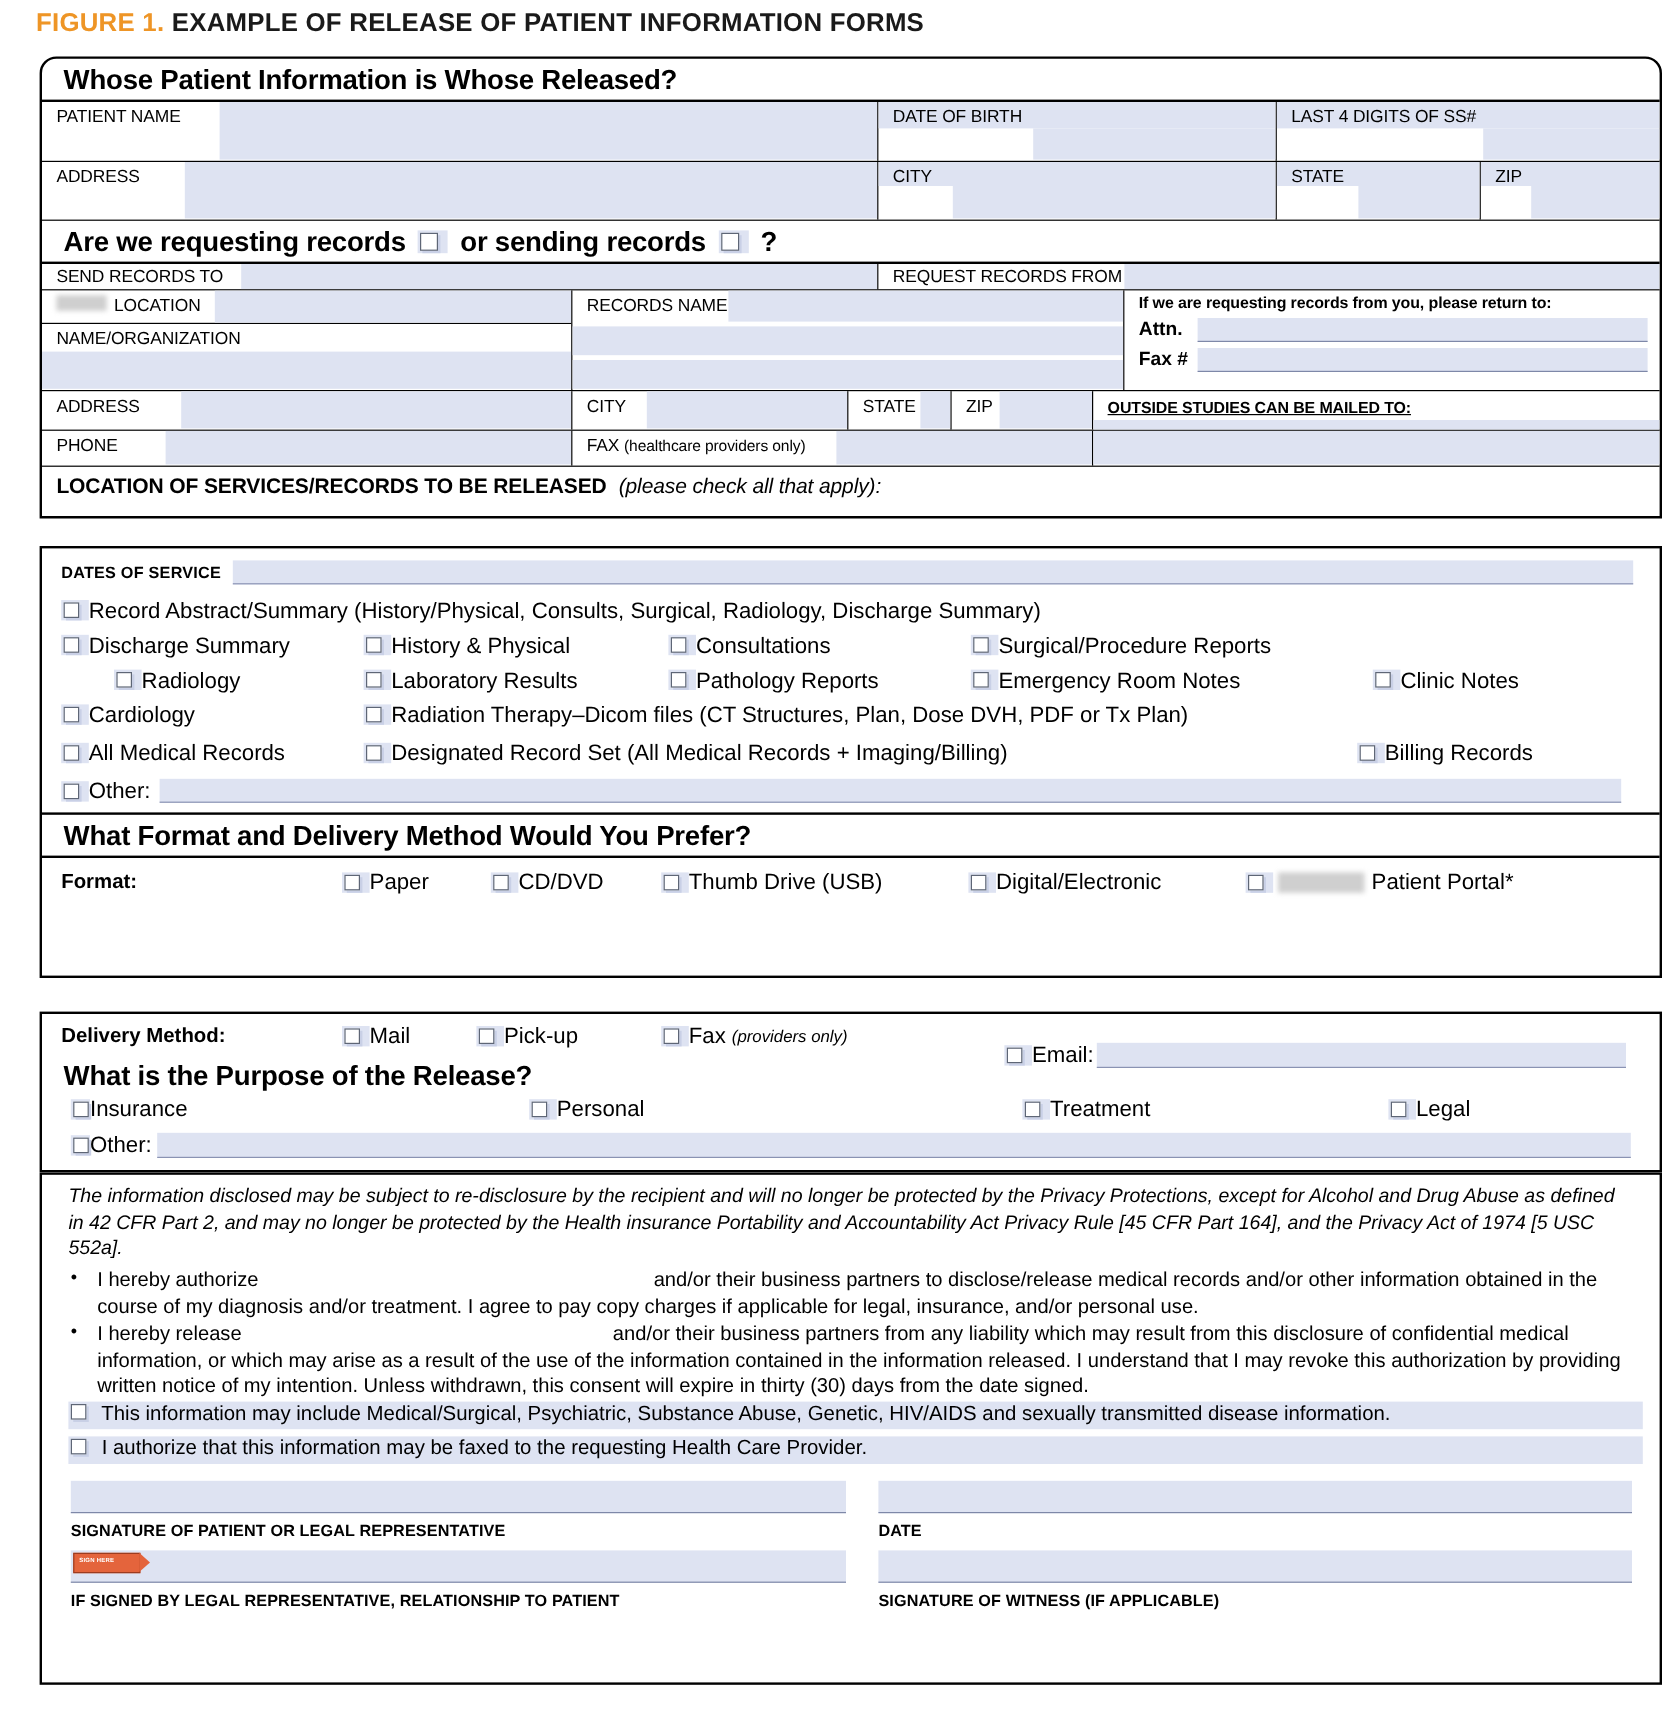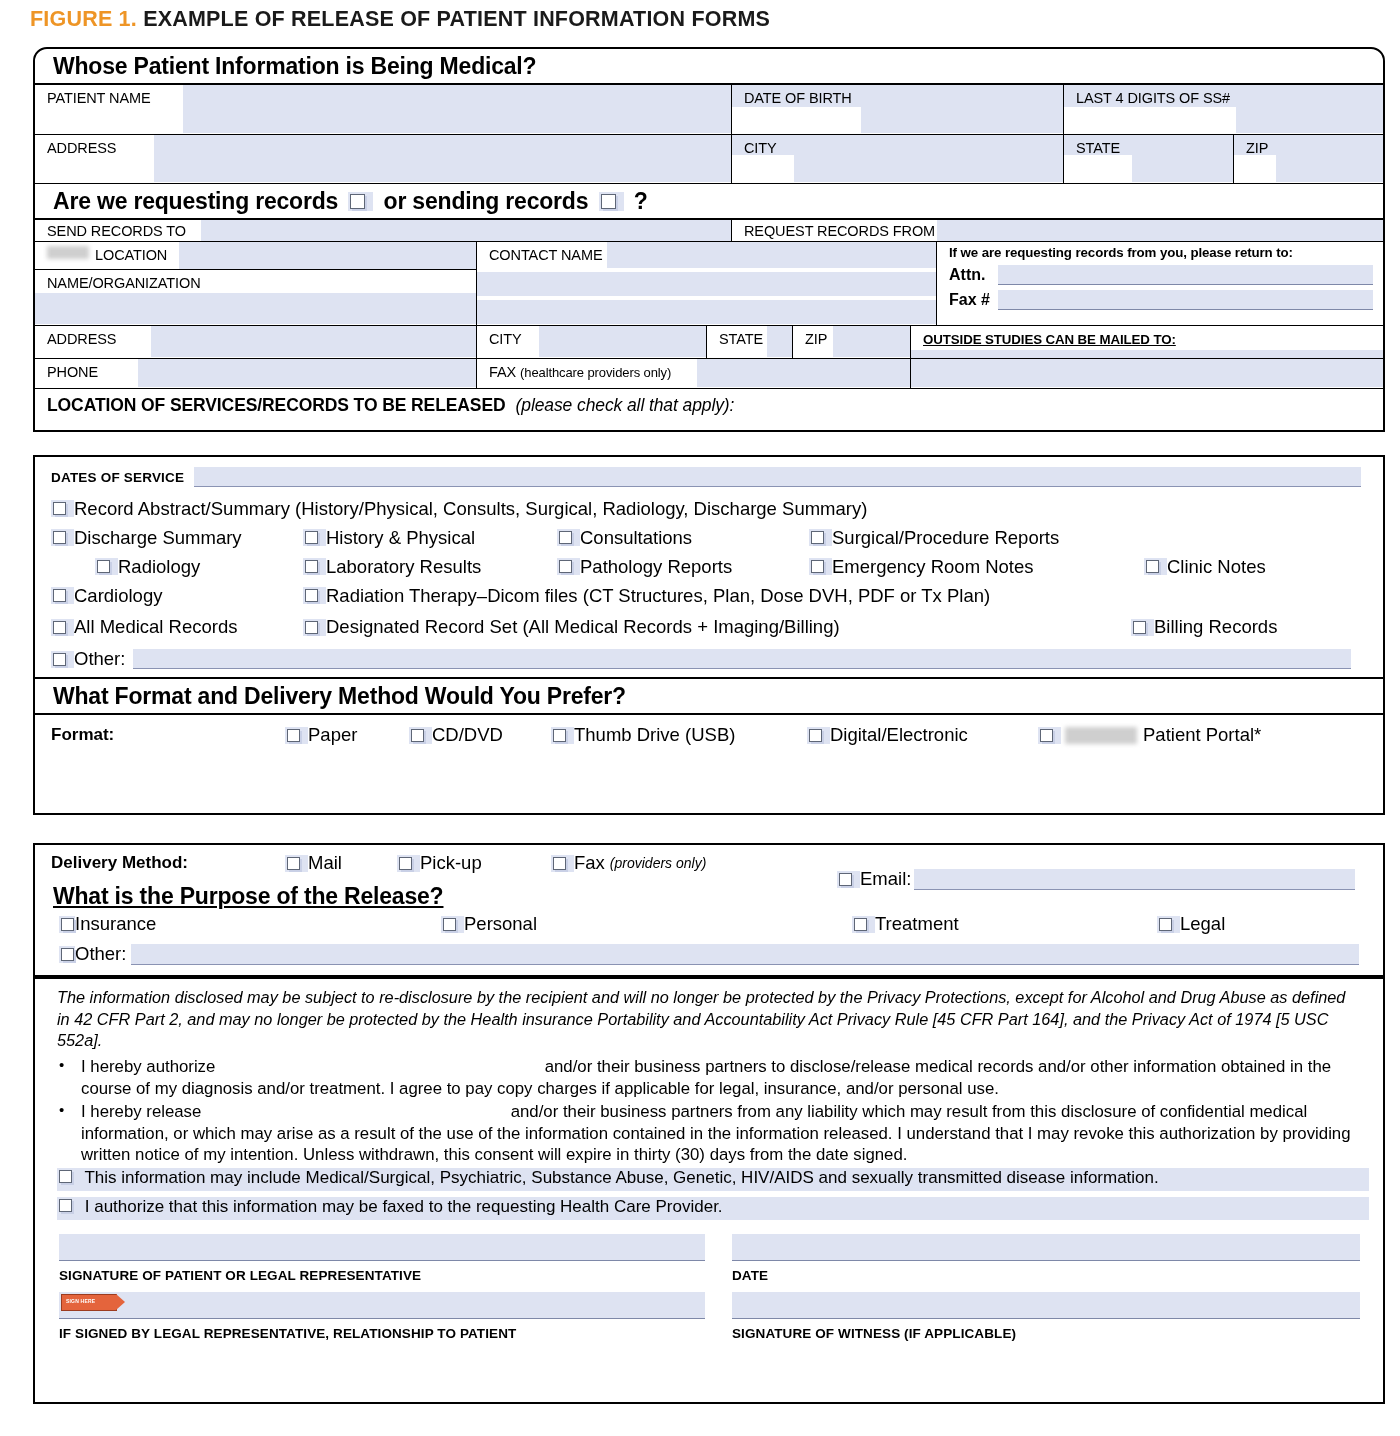--- a/index.html
+++ b/index.html
@@ -146,21 +146,21 @@
 
 <div class="page">
 
   <div class="fig-title">
     <span class="fig-num">FIGURE 1.</span>
     <span class="fig-rest">EXAMPLE OF RELEASE OF PATIENT INFORMATION FORMS</span>
   </div>
 
   <div class="panel rounded-top p1">
 
-    <div class="sec-head">Whose Patient Information is Being Medical?</div>
+    <div class="sec-head">Whose Patient Information is Whose Released?</div>
 
     <div class="frow" style="height:50px;">
       <div class="fcell" style="width:697px;">
         <div class="wash" style="left:148px;top:0;right:0;height:48px;"></div>
         <span class="flabel">PATIENT NAME</span>
       </div>
       <div class="fcell" style="width:332px;">
         <div class="wash" style="left:0;top:0;right:0;height:22px;"></div>
         <div class="wash" style="left:129px;top:22px;right:0;height:26px;"></div>
         <span class="flabel">DATE OF BIRTH</span>
@@ -228,21 +228,21 @@
         <div class="fcell" style="height:55px;border-right:none;position:relative;">
           <div class="wash" style="left:0;top:23px;right:0;height:31px;"></div>
           <span class="flabel">NAME/ORGANIZATION</span>
         </div>
       </div>
 
       <div class="fcell" style="width:460px;position:relative;">
         <div class="wash" style="left:130px;top:0;right:0;height:26px;"></div>
         <div class="wash" style="left:0;top:30px;right:0;height:24px;"></div>
         <div class="wash" style="left:0;top:58px;right:0;height:24px;"></div>
-        <span class="flabel">CONTACT NAME</span>
+        <span class="flabel">RECORDS NAME</span>
       </div>
 
       <div class="fcell" style="flex:1;flex-direction:column;padding:3px 10px 0 12px;">
         <div style="font-size:13.3px;font-weight:bold;z-index:3;position:relative;letter-spacing:-.1px;">If we are requesting records from you, please return to:</div>
         <div style="display:flex;align-items:center;position:relative;margin-top:5px;width:100%;">
           <span style="font-size:16px;font-weight:bold;z-index:3;">Attn.</span>
           <span style="flex:1;height:19px;background:#dee3f2;border-bottom:1.5px solid #7e88a8;margin-left:13px;"></span>
         </div>
         <div style="display:flex;align-items:center;position:relative;margin-top:5px;width:100%;">
           <span style="font-size:16px;font-weight:bold;z-index:3;">Fax #</span>
@@ -488,21 +488,21 @@
       </span>
       <span class="citem" style="left:802px;right:28px;margin-top:32px;">
         <span class="cb-hl">
             <span class="cb"></span>
           </span>
         <span class="t">Email:</span>
         <span style="display:inline-block;width:525px;height:20px;background:#dee3f2;border-bottom:1.5px solid #8a93b3;margin-left:3px;"></span>
       </span>
     </div>
 
-    <div class="sec-head noborder" style="padding-top:2px;text-decoration:underline;">What is the Purpose of the Release?</div>
+    <div class="sec-head noborder" style="padding-top:2px;">What is the Purpose of the Release?</div>
 
     <div class="purrow">
       <span class="citem" style="left:24px;">
         <span class="cb-hl" style="padding:2px 0 2px 2px;">
             <span class="cb" style="margin-right:1px;"></span>
           </span>
         <span class="t">Insurance</span>
       </span>
       <span class="citem" style="left:406px;">
         <span class="cb-hl">

